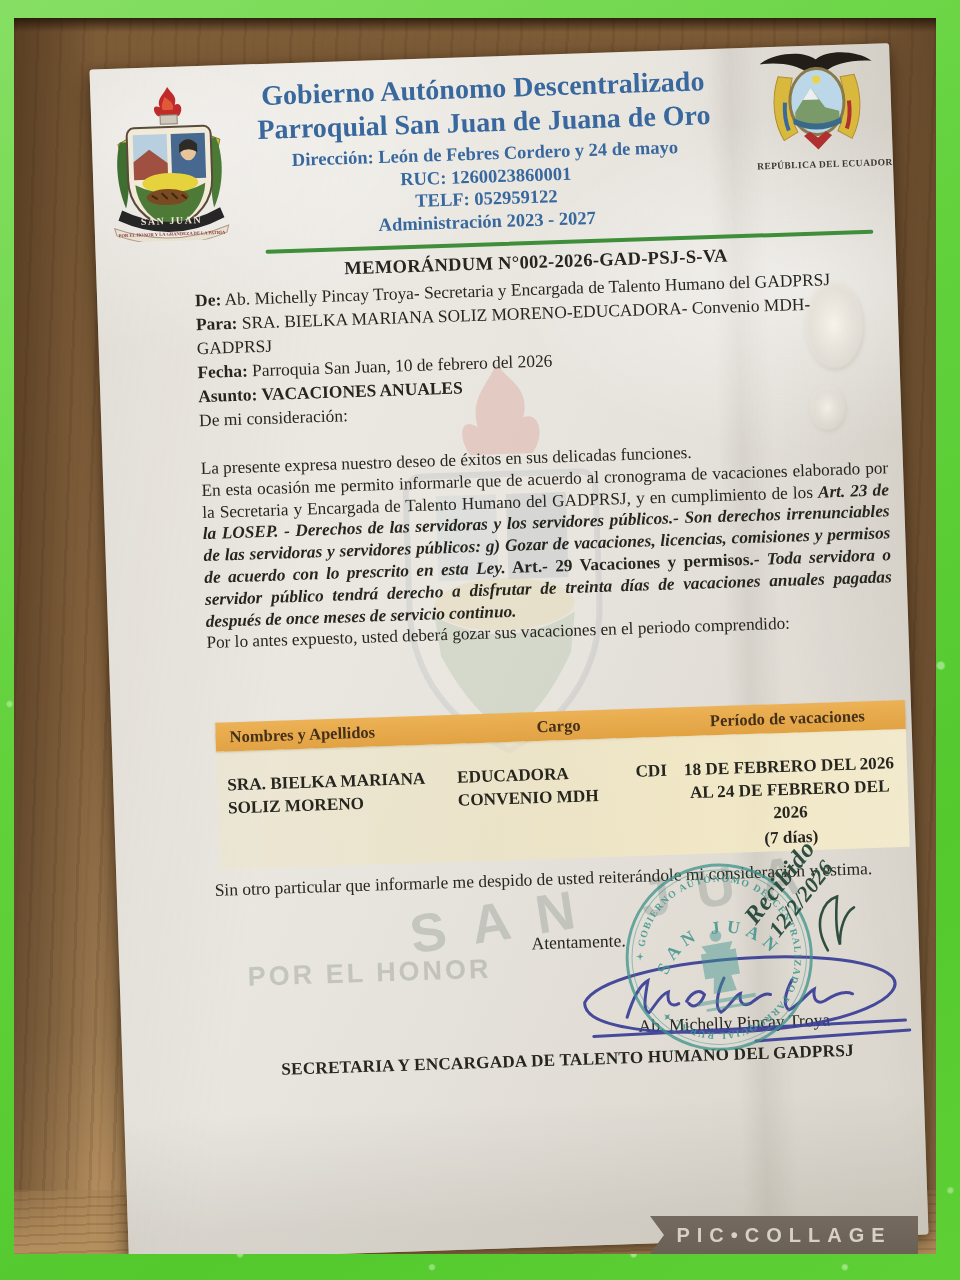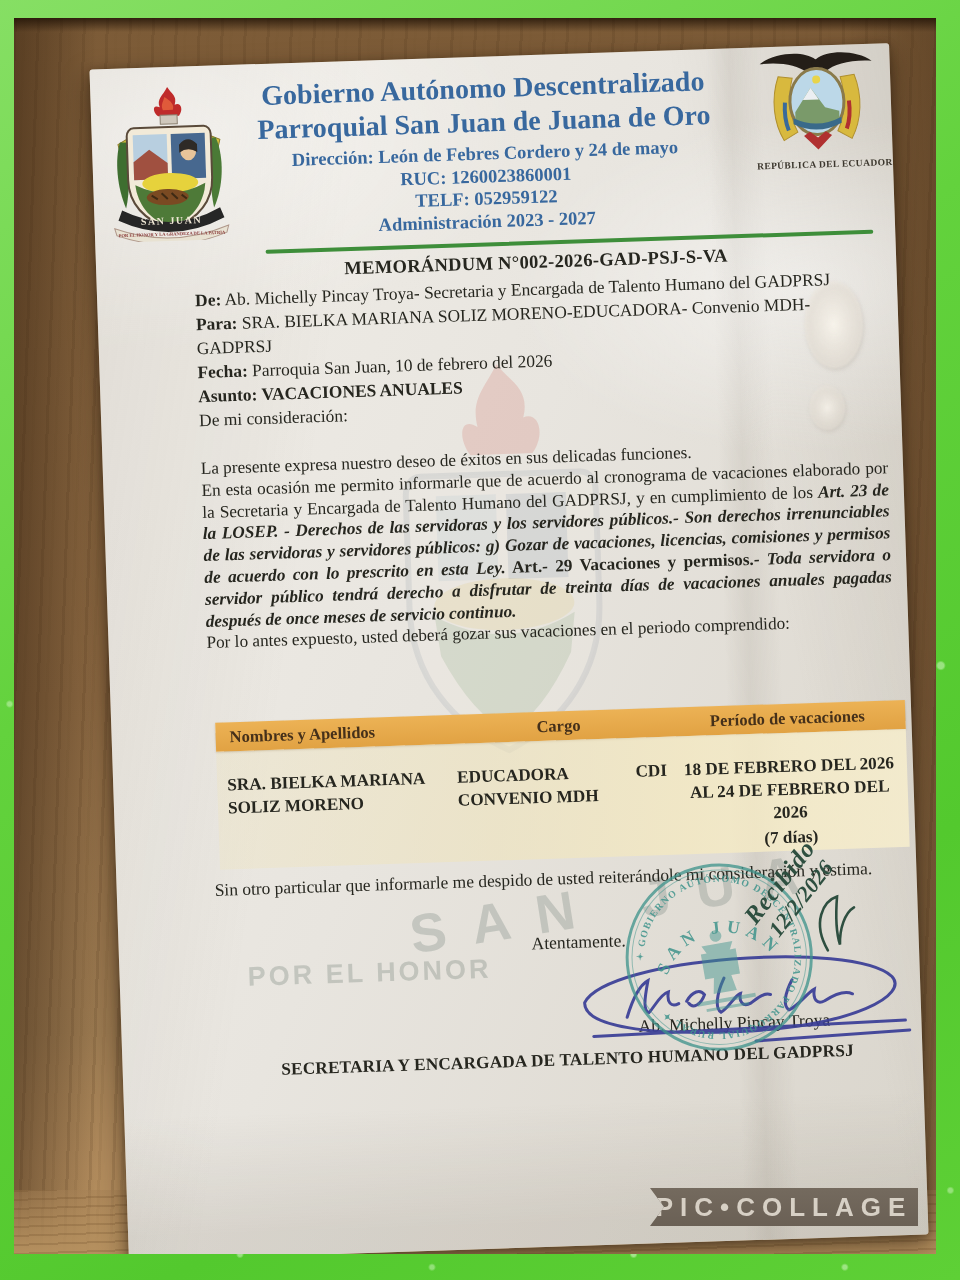--- a/index.html
+++ b/index.html
@@ -112,25 +112,25 @@
   .wm-honor{left:128px;top:897px;font-family:"Liberation Sans",sans-serif;font-weight:bold;
     font-size:27px;letter-spacing:3px;color:rgba(125,138,130,.35);white-space:nowrap;}
   .emblem{left:272px;top:298px;width:250px;height:430px;z-index:1;}
   .crumple{left:694px;top:222px;width:92px;height:180px;z-index:2;
     background:
       radial-gradient(40px 60px at 45% 32%, rgba(250,246,238,.95), rgba(240,234,224,.5) 70%, transparent 75%),
       radial-gradient(24px 30px at 35% 78%, rgba(248,244,236,.9), rgba(240,234,224,.4) 70%, transparent 78%);
     filter:drop-shadow(1px 2px 2px rgba(120,110,95,.35));}
 
   
-  .pic{position:absolute;left:650px;top:1188px;width:268px;height:38px;z-index:9;
+  .pic{position:absolute;left:650px;top:1216px;width:268px;height:38px;z-index:9;
     background:linear-gradient(180deg,#746a5e,#6a6055);
     clip-path:polygon(0 0,100% 0,100% 100%,0 100%,14px 50%);
     display:flex;align-items:center;justify-content:center;
-    font-family:"Liberation Sans",sans-serif;font-weight:bold;font-size:26px;
+    font-family:"Liberation Sans",sans-serif;font-weight:bold;font-size:20px;
     letter-spacing:7px;color:#d7d0c5;}
 </style>
 </head>
 <body>
 
 <div class="frame">
   <div class="photo">
     <div class="wood-bottom"></div>
 
     <div class="paper">

